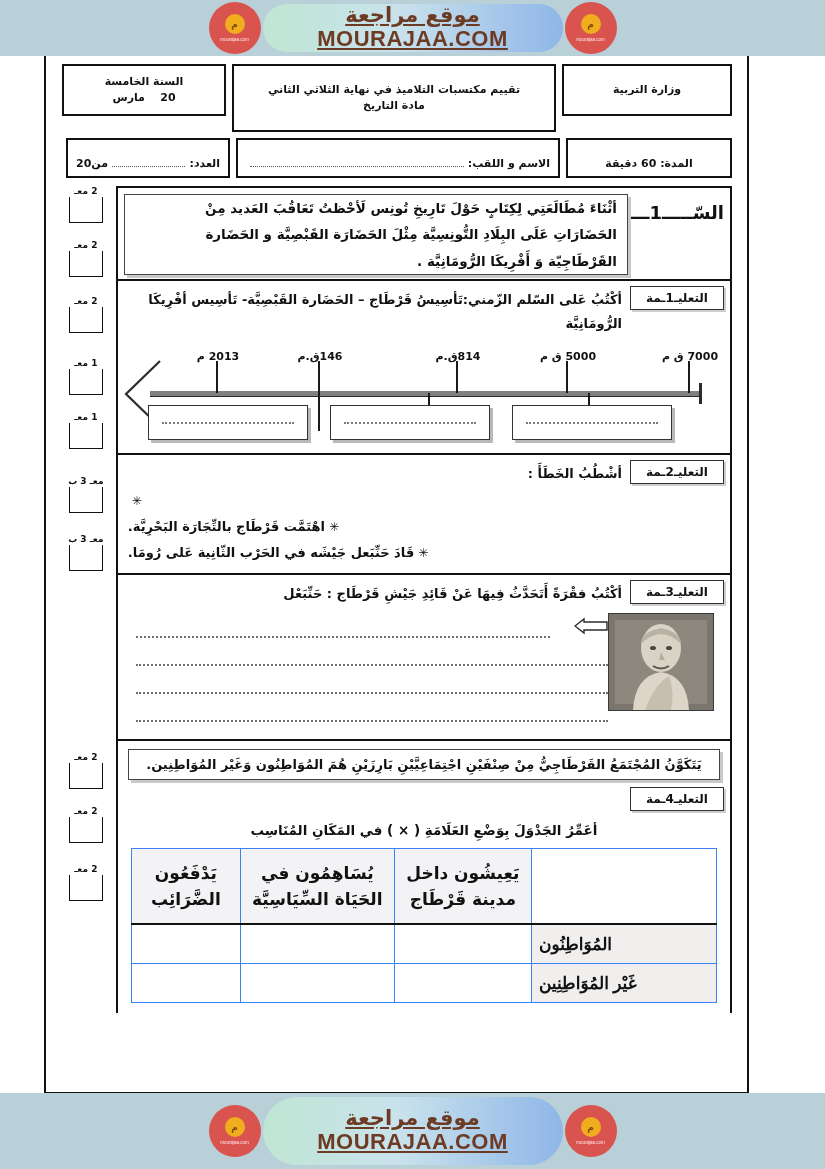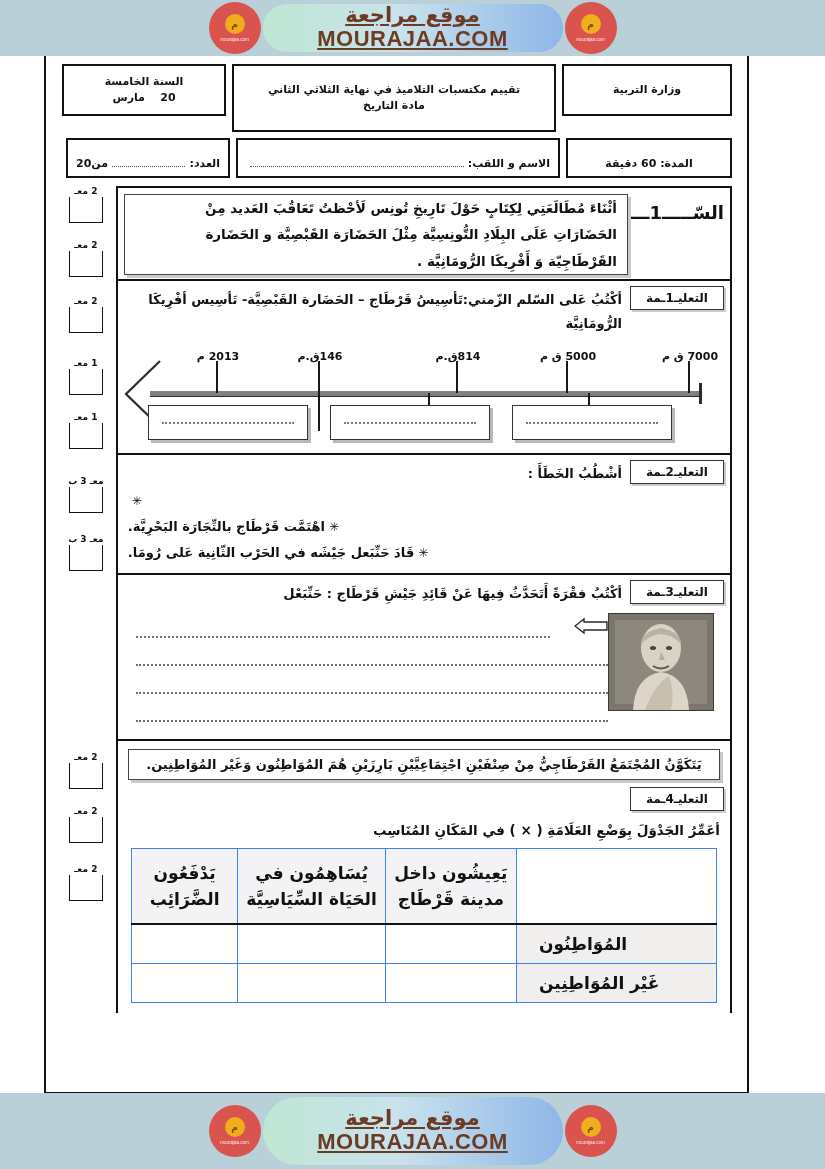--- a/index.html
+++ b/index.html
@@ -405,21 +405,21 @@
     font-weight: bold;
     color: #111;
     text-align: center;
     background: #fff;
   }
 
   .t4-instr {
     font-size: 13.5px;
     font-weight: bold;
     color: #111;
-    text-align: right;
+    text-align: center;
     padding: 6px 10px 10px 10px;
     direction: rtl;
   }
 
   
   .t4-table {
     width: 586px;
     margin: 0 auto 10px auto;
     border-collapse: collapse;
     direction: rtl;
@@ -438,21 +438,22 @@
     background: #f3f3f6;
     line-height: 1.55;
   }
   .t4-table thead th.corner { background: #fff; border-bottom: 2px solid #111; }
   .t4-table thead th.hcell { border-bottom: 2px solid #111; }
   .t4-table tbody td { height: 28px; }
   .t4-table tbody td.rowlab {
     text-align: left;
     background: #f1eeee;
     width: 170px;
-    padding-left: 22px;
+    padding-left: 7px;
+    font-family: Liberation Serif, serif;
   }
 </style>
 </head>
 <body>
 
 <div class="wm-band top">
   <div class="wm-inner">
     <div class="wm-pill"></div>
     <div class="wm-logo left">
       <div class="wm-logo-badge">م</div>

